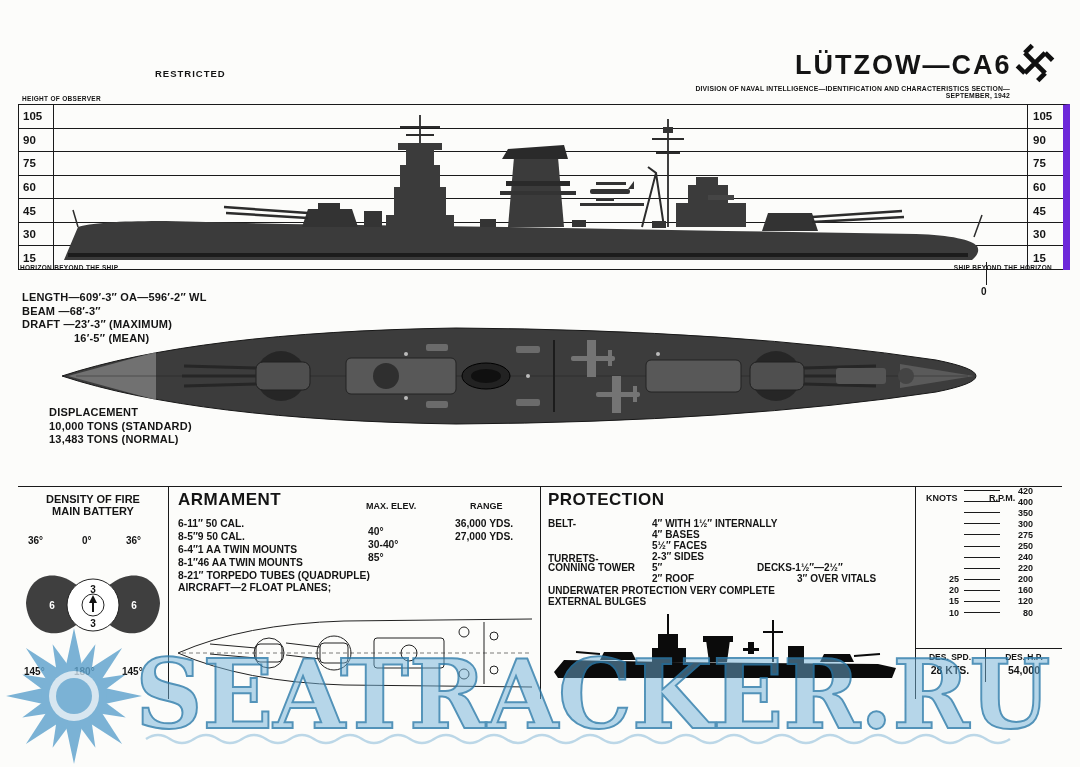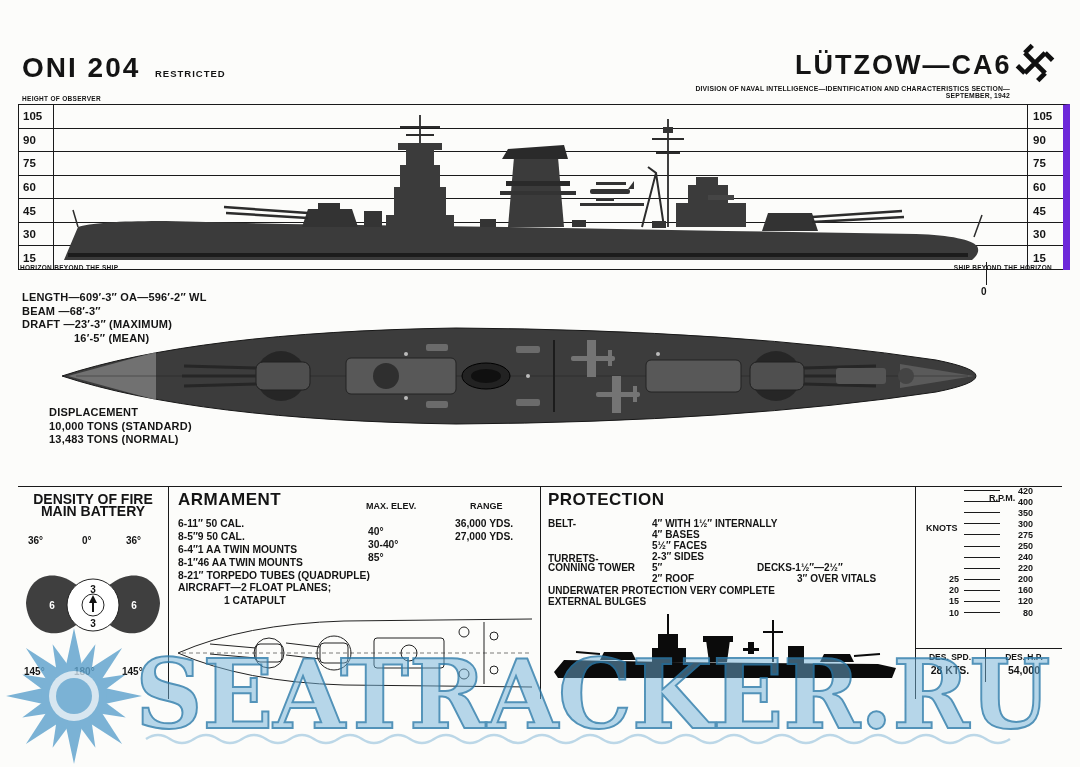--- a/index.html
+++ b/index.html
@@ -40,29 +40,28 @@
   .pk{width:26px;text-align:right;font-size:9px;font-weight:bold;}
   .ptick{width:36px;height:1px;background:#1a1a1a;margin:0 5px;}
   .prpm{width:28px;text-align:right;font-size:9px;font-weight:bold;}
   .destab{position:absolute;left:915px;top:648px;width:147px;border-top:1px solid #1a1a1a;
           display:grid;grid-template-columns:70px 77px;}
   .dc{padding-top:3px;text-align:center;font-size:8.5px;font-weight:bold;}
   .dv{text-align:center;font-size:10.5px;font-weight:bold;padding-top:2px;padding-bottom:6px;}
   .dright{border-left:1px solid #1a1a1a;}
   .ang{position:absolute;font-size:10px;font-weight:bold;z-index:2;}
   .density-title{position:absolute;left:18px;top:493px;width:150px;text-align:center;
-                 font-size:14px;font-weight:bold;line-height:12px;}
+                 font-size:11px;font-weight:bold;line-height:12px;}
   .wm{position:absolute;inset:0;pointer-events:none;z-index:60;}
 </style>
 </head>
 <body>
 
 <div class="page">
 
-  <div class="abs doc-id" style="left:22px;top:52px;">ONI 204</div>
   <div class="abs restricted" style="left:155px;top:68px;">RESTRICTED</div>
   <div class="abs ship-title" style="left:795px;top:50px;">LÜTZOW—CA6</div>
   <div class="abs subtitle" style="left:660px;top:85px;">DIVISION OF NAVAL INTELLIGENCE—IDENTIFICATION AND CHARACTERISTICS SECTION—SEPTEMBER, 1942</div>
 
   <svg class="abs" style="left:1012px;top:40px;" width="46" height="46" viewBox="-24 -24 48 48" aria-hidden="true">
     <g transform="rotate(45)" stroke="#101010" stroke-width="5" fill="none">
       <path d="M0,-15 V15 M-15,0 H15 M0,-15 H11 M15,0 V11 M0,15 H-11 M-15,0 V-11"></path>
     </g>
   </svg>
 
@@ -267,23 +266,20 @@
       <span class="c-elev"></span>
       <span class="c-range"></span>
     </div>
     <div class="arm-row">
       <span class="c-gun">8-21″ TORPEDO TUBES (QUADRUPLE)</span>
       <span class="c-elev"></span>
       <span class="c-range"></span>
     </div>
     <div class="arm-row">
       <span class="c-gun">AIRCRAFT—2 FLOAT PLANES;</span>
-    </div>
-    <div class="arm-row">
-      <span class="c-gun indent">1 CATAPULT</span>
     </div>
   </div>
 
   <svg class="abs" style="left:174px;top:612px;" width="362" height="82" viewBox="0 0 362 82">
     <g stroke="#222" fill="none" stroke-width="1">
       <path d="M4,41 Q70,12 170,9 L358,7"></path>
       <path d="M4,41 Q70,70 170,73 L358,75"></path>
       <line x1="8" y1="41" x2="358" y2="41" stroke-dasharray="4 3" stroke-width="0.6"></line>
       <circle cx="95" cy="41" r="15"></circle>
       <rect x="82" y="32" width="26" height="18" rx="4"></rect>
@@ -325,21 +321,21 @@
       <path d="M158,32 L161,54 L179,54 L182,32 Z"></path>
       <rect x="155" y="28" width="30" height="6"></rect>
       <rect x="195" y="40" width="16" height="3"></rect>
       <rect x="200" y="34" width="6" height="12"></rect>
       <rect x="240" y="38" width="16" height="18"></rect>
       <path d="M272,54 L276,46 L302,46 L306,54 Z"></path>
     </g>
     <path d="M120,26 L120,6 M215,24 L235,24 M225,54 L225,12 M306,48 L332,46 M52,46 L28,44" stroke="#0b0b0b" stroke-width="2" fill="none"></path>
   </svg>
 
-  <div class="abs small-h" style="left:926px;top:493px;margin-top:30px;">KNOTS</div>
+  <div class="abs small-h" style="left:926px;top:493px;">KNOTS</div>
   <div class="abs small-h" style="left:989px;top:493px;">R.P.M.</div>
 
   <div class="perf-list">
     <div class="perf-row">
       <span class="pk"></span>
       <span class="ptick"></span>
       <span class="prpm">420</span>
     </div>
     <div class="perf-row">
       <span class="pk"></span>

